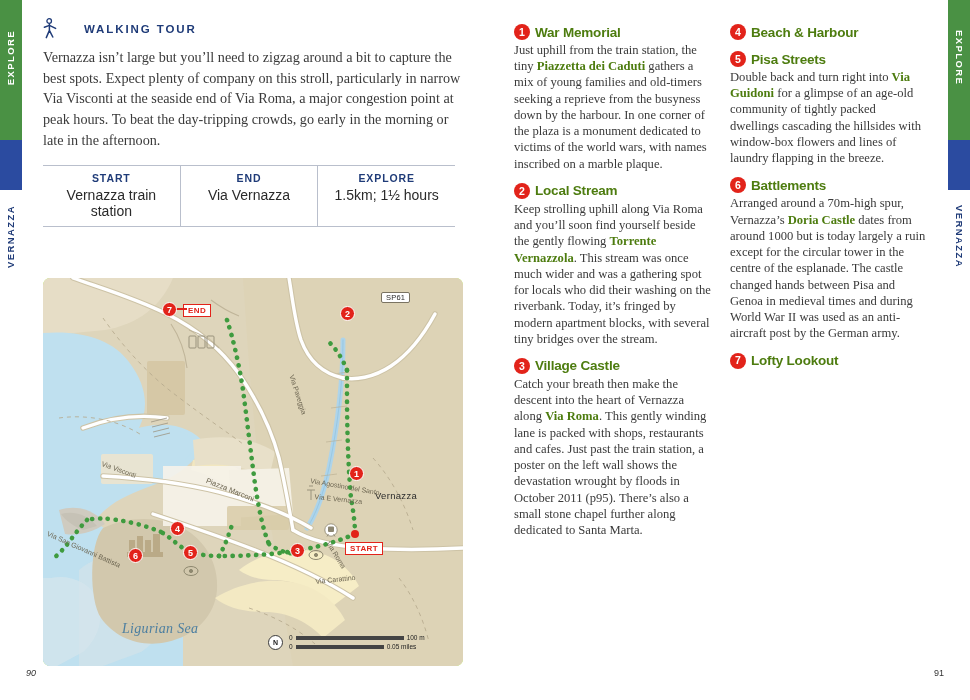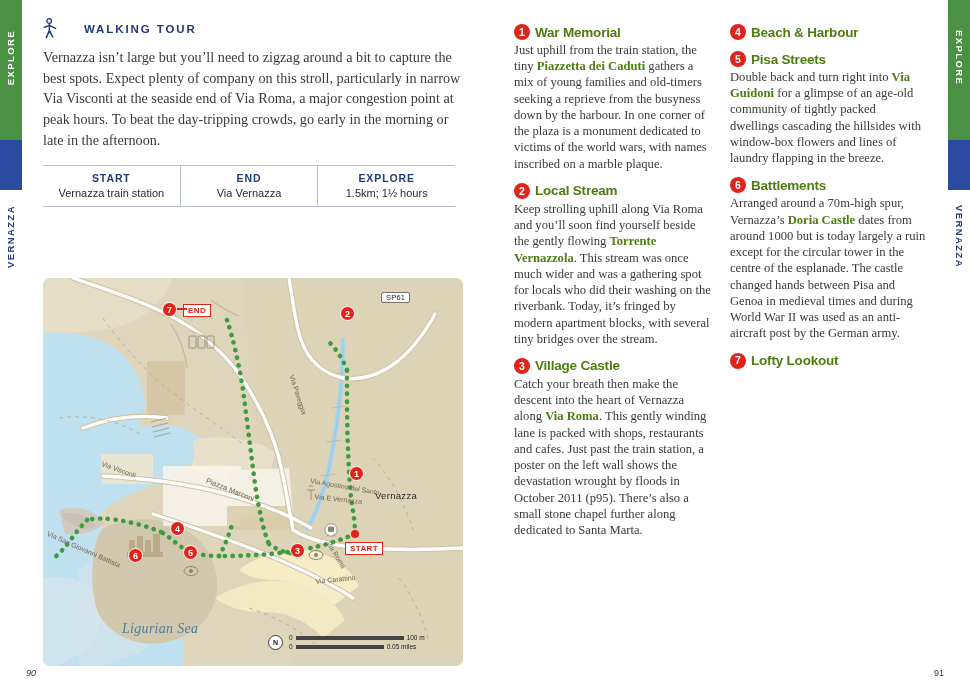--- a/index.html
+++ b/index.html
@@ -112,21 +112,21 @@
     flex: 1 1 0;
     padding: 6px 4px 7px 4px;
     text-align: center;
   }
   .fact + .fact { border-left: 1px solid #b9bfcc; }
   .fact-label {
     font-size: 10.5px; font-weight: 700; letter-spacing: 0.9px;
     color: #1f3b78; margin-bottom: 3px;
   }
   .fact-value {
-    font-size: 11px; color: #2a2a2a;
+    font-size: 14px; color: #2a2a2a;
   }
 
   
   .poi { margin-bottom: 11px; }
   .poi-head {
     display: flex; align-items: center; gap: 5px;
     margin-bottom: 2px;
   }
   .poi-num {
     flex: 0 0 auto;

